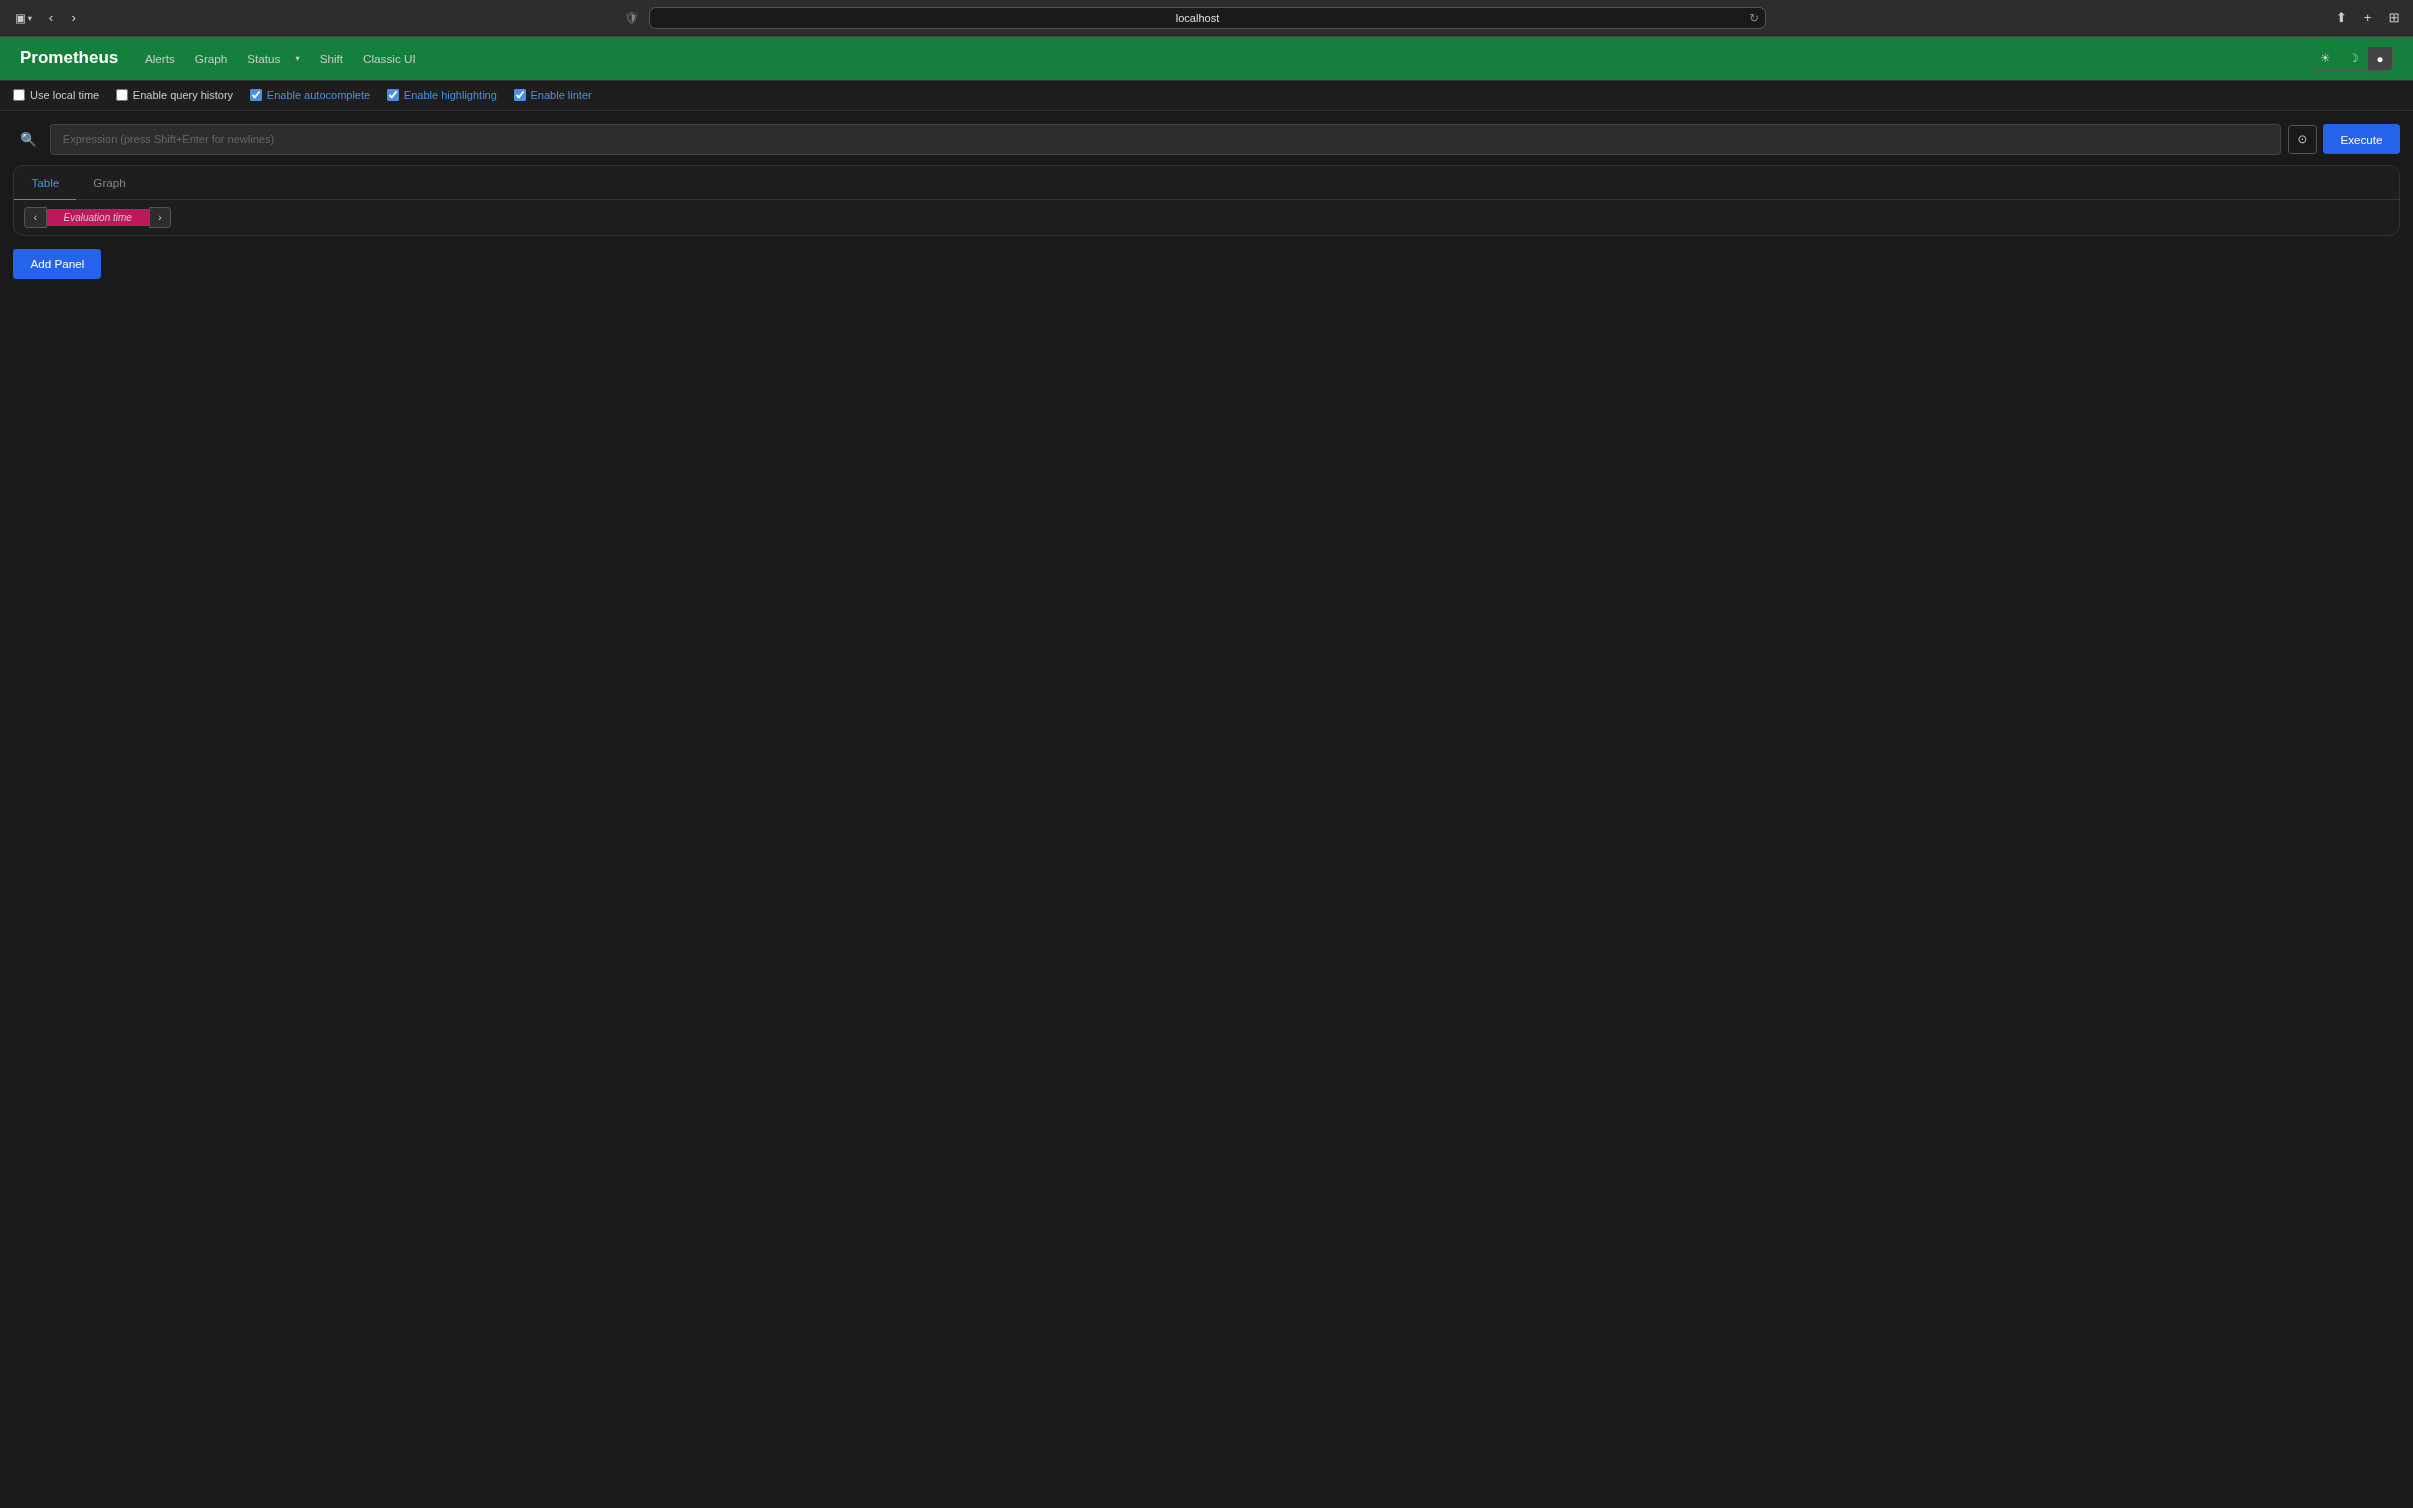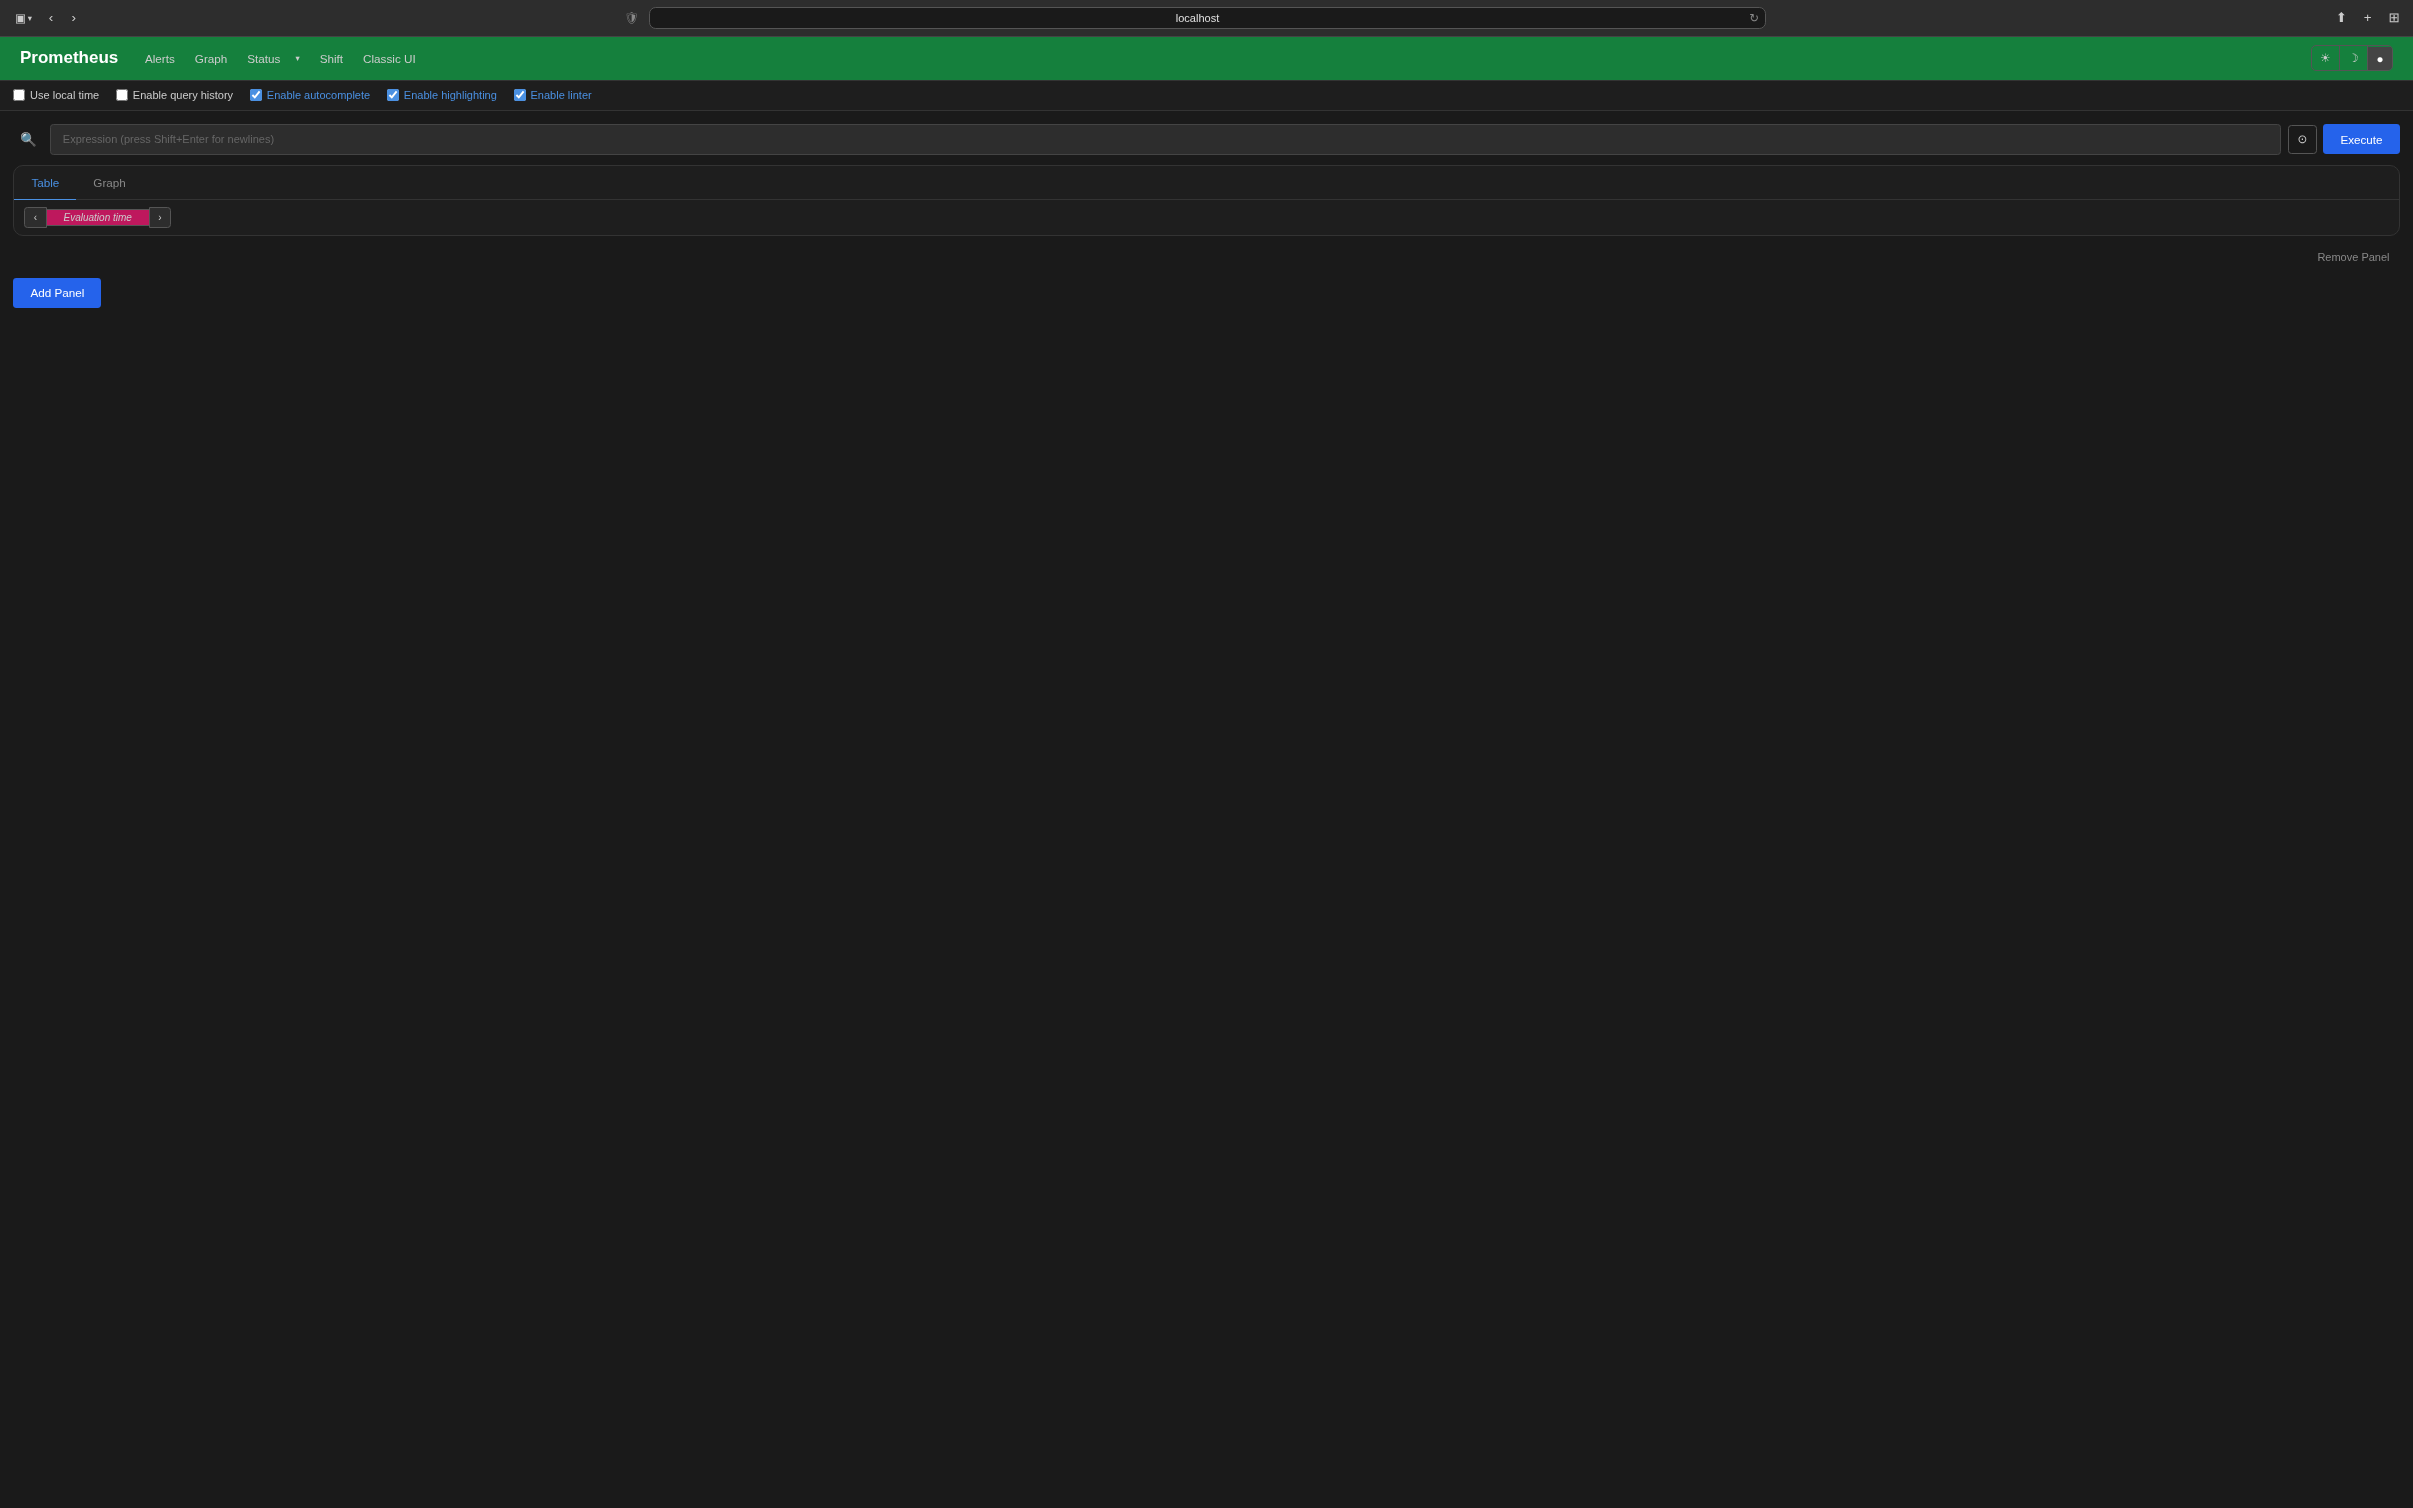--- a/index.html
+++ b/index.html
@@ -424,21 +424,18 @@
 
     <div class="eval-time-row">
       <button class="eval-nav-btn">‹</button>
       <span class="eval-time-label">Evaluation time</span>
       <button class="eval-nav-btn">›</button>
     </div>
 
   </div>
 
   
-  <div class="remove-panel-row">
-    <button class="remove-panel-btn">Remove Panel</button>
-  </div>
 
   
   <button class="add-panel-btn">Add Panel</button>
 
 </div>
 
 
 </body></html>

